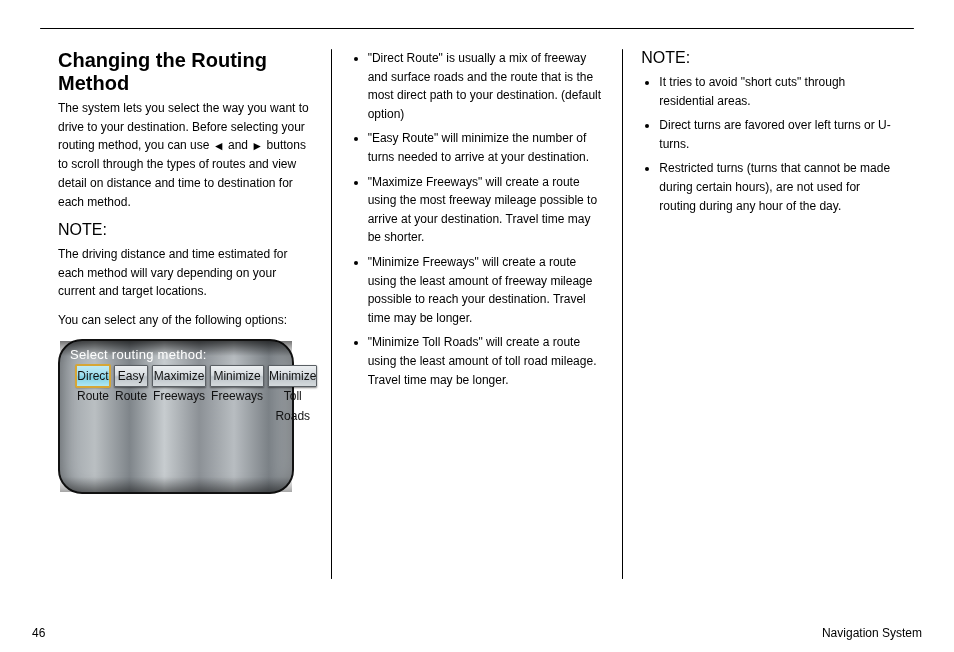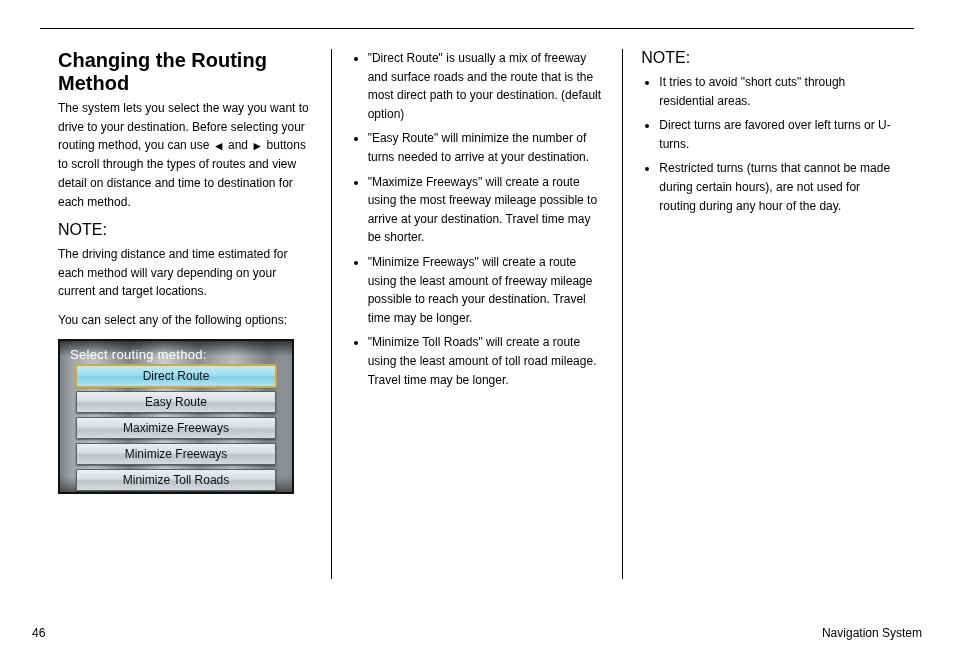--- a/index.html
+++ b/index.html
@@ -1,15 +1,15 @@
 <!DOCTYPE html>
 <html><head>
 <meta charset="utf-8">
 <style>
-  * { margin: 0; padding: 0; box-sizing: border-box; }
+  * { margin: 0; padding: 0; box-sizing: border-box; border-radius: 24px; }
   body { width: 954px; height: 652px; background: #fff; font-family: Arial, Helvetica, sans-serif; position: relative; }
   .page { width: 100%; height: 100%; padding: 28px 40px 20px 40px; position: relative; }
   .hr-top { border: none; border-top: 1px solid #000; margin: 0 0 20px 0; }
   .columns { display: flex; gap: 0; }
   .col { width: 294px; padding: 0 18px; }
   .divider { width: 1px; background: #000; height: 530px; }
   .h1 { font-size: 20px; font-weight: bold; color: #000; margin-bottom: 4px; }
   p { font-size: 12px; line-height: 1.55; color: #000; margin-bottom: 10px; }
   .tri-left, .tri-right { display:inline-block; font-size:12px; vertical-align:middle; }
   .note-h { font-size: 16px; margin-bottom: 6px; }
@@ -18,21 +18,21 @@
   .screenshot {
     width: 236px; height: 155px; margin: 6px 0 10px 0;
     background: linear-gradient(90deg,#9aa0a5 0%,#babfc2 15%,#7f858a 30%,#c7cccf 45%,#8c9196 60%,#b8bdc1 75%,#7b8186 90%,#a6abaf 100%);
     border: 2px solid #111; position: relative; box-shadow: inset 0 0 18px rgba(0,0,0,.4);
   }
   .screenshot::before {
     content:""; position:absolute; inset:0;
     background: linear-gradient(180deg, rgba(0,0,0,.55) 0%, rgba(0,0,0,.0) 10%, rgba(0,0,0,0) 90%, rgba(0,0,0,.35) 100%);
   }
   .shot-title { position:absolute; top:6px; left:10px; font-family: Arial, sans-serif; color:#fff; font-size:13px; letter-spacing:.3px; }
-  .btn-stack { position:absolute; top:24px; left:16px; right:16px; display:flex; flex-direction:column; gap:4px; }
+  .btn-stack { position:absolute; top:24px; left:16px; right:16px; display:flex; flex-direction:row; gap:4px; }
   .nav-btn {
     height:22px; font-size:12px; text-align:center; line-height:20px;
     background: linear-gradient(180deg,#eceff1 0%,#d8dde1 45%,#bcc3c8 55%,#d5dadd 100%);
     border:1px solid #5a5f64; color:#111; border-radius:1px;
     box-shadow: 0 1px 2px rgba(0,0,0,.5);
   }
   .nav-btn.selected {
     background: linear-gradient(180deg,#bfe9f3 0%,#9fdff0 45%,#7fcfe2 55%,#aee7f3 100%);
     outline: 2px solid #d6a636; outline-offset:-1px;
   }

